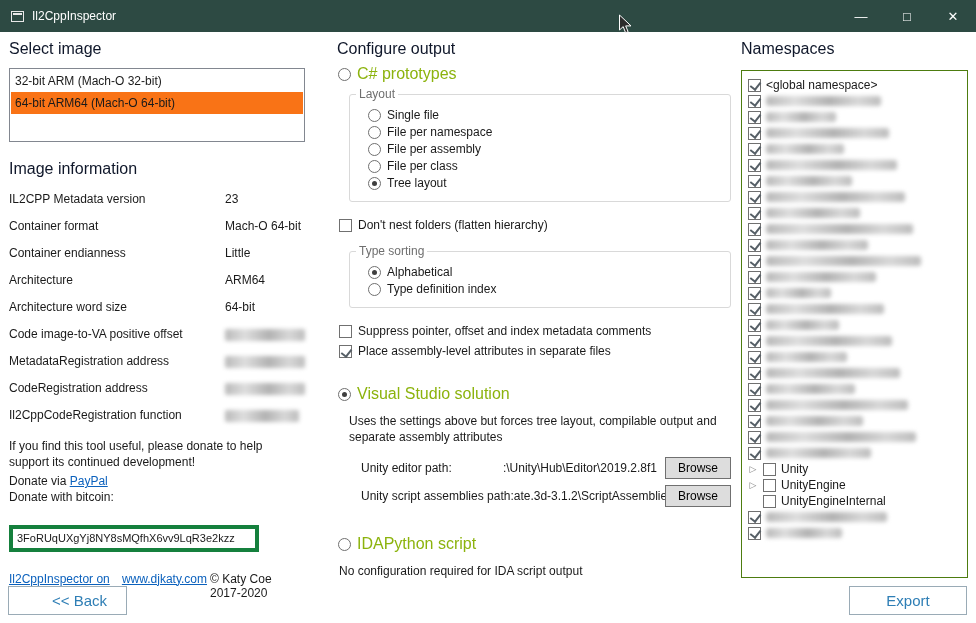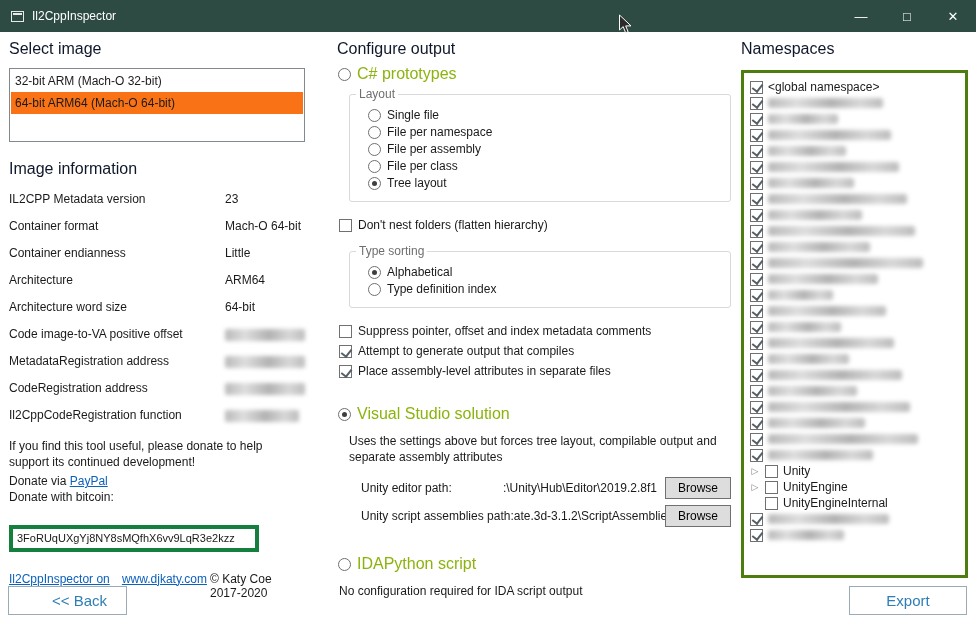--- a/index.html
+++ b/index.html
@@ -57,21 +57,21 @@
   .checkbox{width:13px;height:13px;border:1px solid #707070;background:#fff;flex:none;position:relative;box-sizing:border-box;}
   .checkbox.checked::after{content:'';position:absolute;left:2.5px;top:0.5px;width:5px;height:8px;
                            border-right:2px solid #565f66;border-bottom:2px solid #565f66;transform:rotate(38deg);}
   .desc{margin:2px 0 12px 12px;line-height:1.3;width:382px;}
   .path-row{display:flex;align-items:center;margin:6px 0 6px 24px;}
   .path-label{flex:none;}
   .path-value{flex:1;text-align:right;padding-right:8px;white-space:nowrap;overflow:hidden;}
   .browse-btn{width:66px;height:22px;background:#dddddd;border:1px solid #707070;font-size:12px;
               font-family:"Liberation Sans",sans-serif;flex:none;cursor:pointer;}
   
-  .ns-panel{border:3px solid #4d7c0f;margin-top:12px;height:508px;padding:6px 6px;box-sizing:border-box;overflow:hidden;}
+  .ns-panel{border:1px solid #4d7c0f;margin-top:12px;height:508px;padding:6px 6px;box-sizing:border-box;overflow:hidden;}
   .ns-row{display:flex;align-items:center;gap:5px;height:16px;}
   .ns-label{white-space:nowrap;}
   .expander{width:10px;font-size:9px;color:#838383;flex:none;text-align:center;line-height:10px;}
   .expander-space{width:10px;flex:none;}
   .ns-redact{height:10px;border-radius:3px;}
 </style>
 </head>
 <body>
 
 <div class="window">
@@ -206,24 +206,20 @@
         </div>
     </div>
 
     <div id="extra-checks">
         <div class="check-row">
           <span class="checkbox"></span>
           <span class="opt-label">Suppress pointer, offset and index metadata comments</span>
         </div>
         <div class="check-row">
           <span class="checkbox checked"></span>
-          <span class="opt-label">Attempt to generate output that compiles</span>
-        </div>
-        <div class="check-row">
-          <span class="checkbox checked"></span>
           <span class="opt-label">Place assembly-level attributes in separate files</span>
         </div>
       </div>
 
     <div class="radio-row big vs">
       <span class="radio checked"></span>
       <span class="green-label">Visual Studio solution</span>
     </div>
     <p class="desc">Uses the settings above but forces tree layout, compilable output and separate assembly attributes</p>
 

